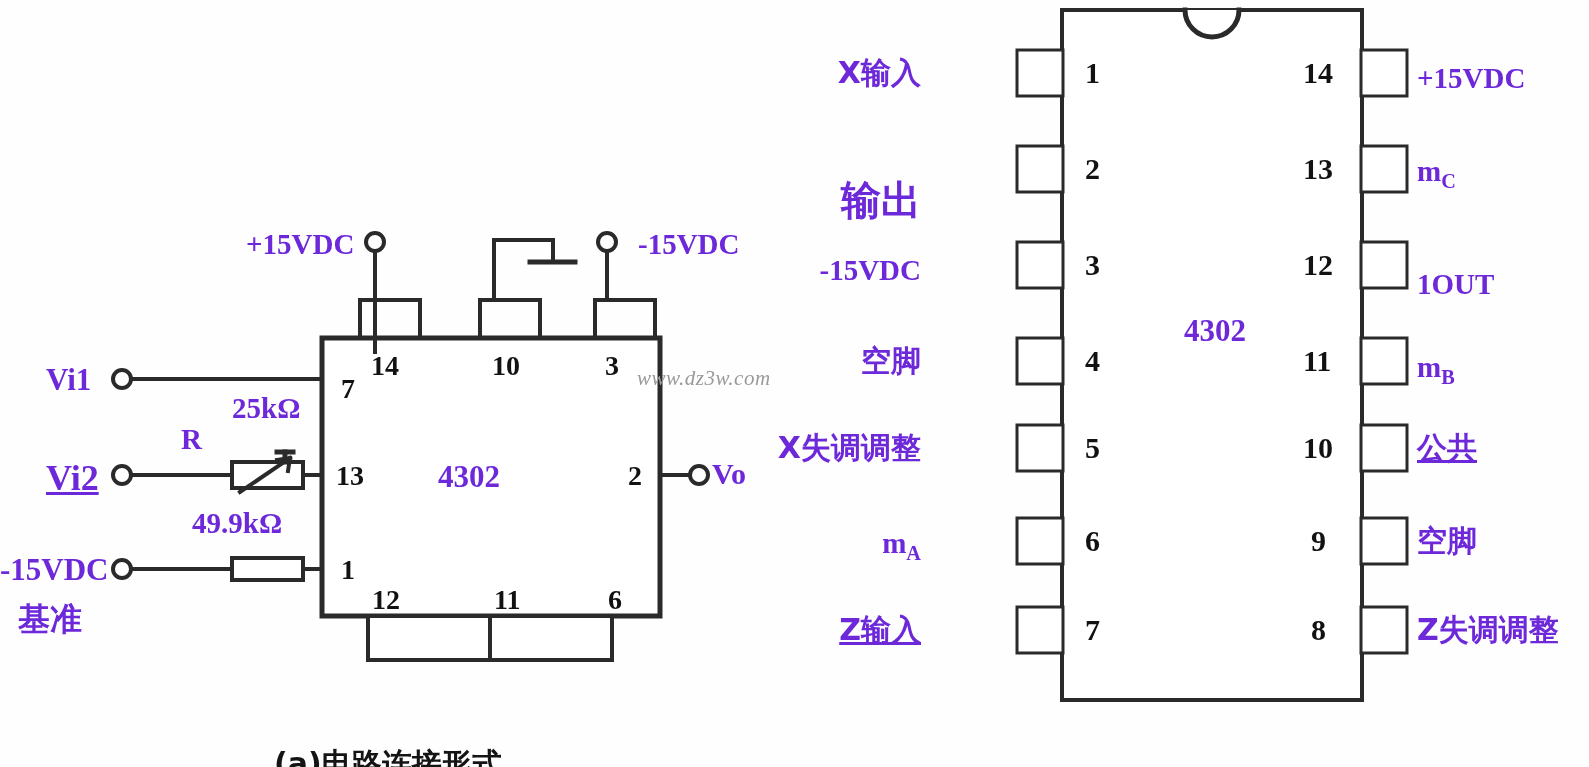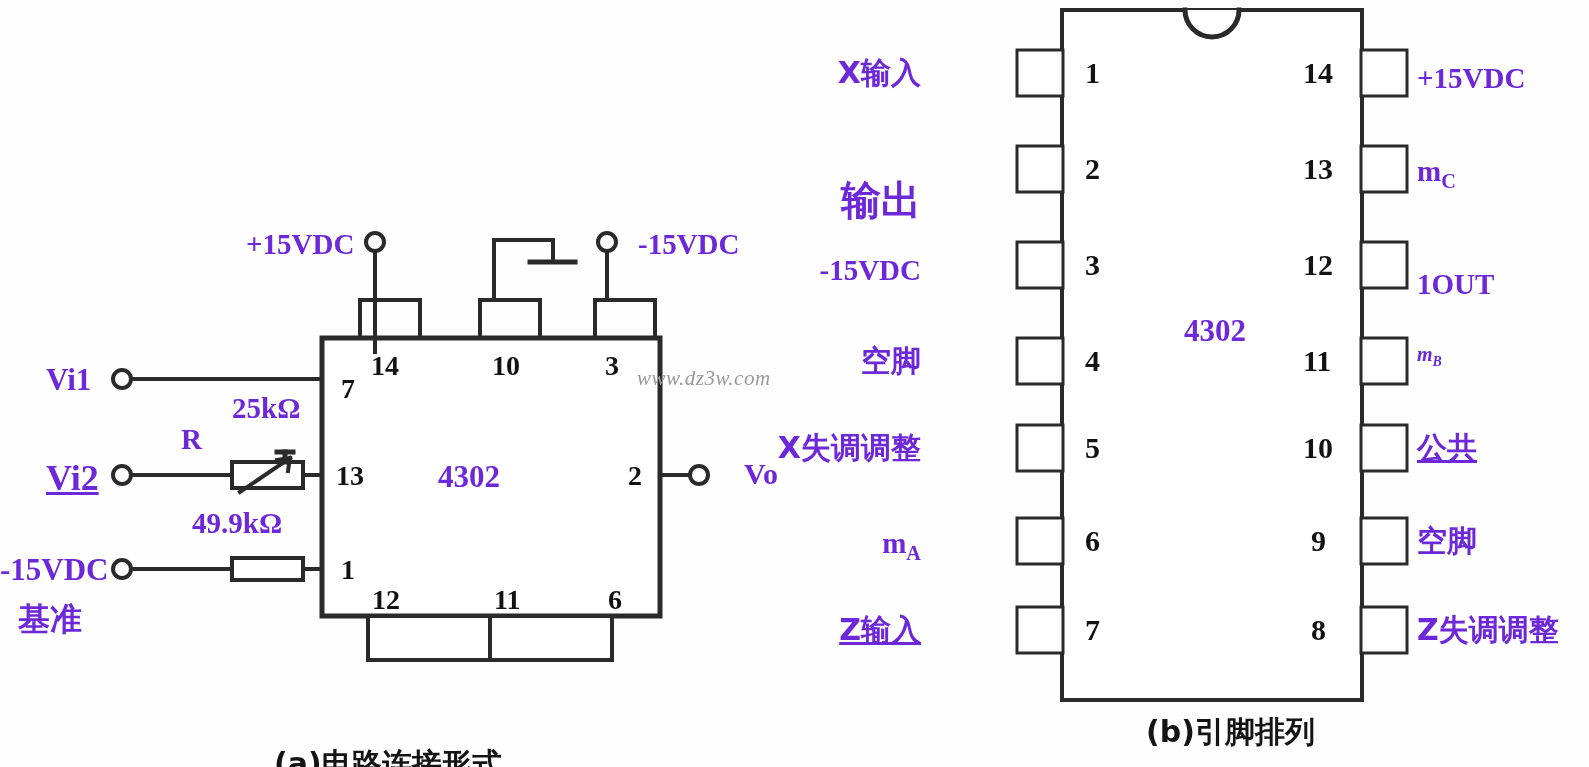--- a/index.html
+++ b/index.html
@@ -155,21 +155,21 @@
   <div class="lbl" style="left:46px; top:460px; font-size:36px;text-decoration:underline;">Vi2</div>
 
   <div class="lbl" style="left:0px; top:554px; font-size:31px;">-15VDC</div>
 
   <div class="lbl cjk" style="left:18px; top:603px; font-size:32px;">基准</div>
 
   <div class="lbl" style="left:246px; top:230px; font-size:29px;">+15VDC</div>
 
   <div class="lbl" style="left:638px; top:230px; font-size:29px;">-15VDC</div>
 
-  <div class="lbl" style="left:712px; top:459px; font-size:30px;margin-left:32px;">Vo</div>
+  <div class="lbl" style="left:712px; top:459px; font-size:30px;">Vo</div>
 
   <div class="lbl" style="left:181px; top:425px; font-size:29px;">R</div>
 
   <div class="lbl" style="left:232px; top:394px; font-size:29px;">25kΩ</div>
 
   <div class="lbl" style="left:192px; top:509px; font-size:29px;">49.9kΩ</div>
 
   <div class="lbl" style="left:438px; top:461px; font-size:31px;">4302</div>
 
   <div class="pinnum" style="left:341px; top:375px; font-size:28px;">7</div>
@@ -207,21 +207,20 @@
   <div class="lbl cjk" style="right:668px; top:154px; font-size:40px;margin-top:26px;">输出</div>
   <div class="lbl" style="right:668px; top:256px; font-size:29px;">-15VDC</div>
   <div class="lbl cjk" style="right:668px; top:346px; font-size:30px;">空脚</div>
   <div class="lbl cjk" style="right:668px; top:433px; font-size:30px;">X失调调整</div>
   <div class="lbl" style="right:668px; top:529px; font-size:29px;"><span>m</span><span class="sub">A</span></div>
   <div class="lbl cjk" style="right:668px; top:615px; font-size:30px;text-decoration:underline;">Z输入</div>
 
   <div class="lbl" style="left:1417px; top:64px; font-size:29px;">+15VDC</div>
   <div class="lbl" style="left:1417px; top:157px; font-size:29px;"><span>m</span><span class="sub">C</span></div>
   <div class="lbl" style="left:1417px; top:256px; font-size:29px;margin-top:14px;">1OUT</div>
-  <div class="lbl" style="left:1417px; top:344px; font-size:20px;font-style:italic;"><span>m</span><span class="sub">B</span></div>
+  <div class="lbl" style="left:1417px; top:353px; font-size:29px;"><span>m</span><span class="sub">B</span></div>
   <div class="lbl cjk" style="left:1417px; top:433px; font-size:30px;text-decoration:underline;">公共</div>
   <div class="lbl cjk" style="left:1417px; top:526px; font-size:30px;">空脚</div>
   <div class="lbl cjk" style="left:1417px; top:615px; font-size:30px;">Z失调调整</div>
 
   <div class="caption cjk" style="left:274px; top:744px;">(a)电路连接形式</div>
-  <div class="caption cjk" style="left:1146px; top:712px;">(b)引脚排列</div>
 
 </div>
 
 </body></html>

